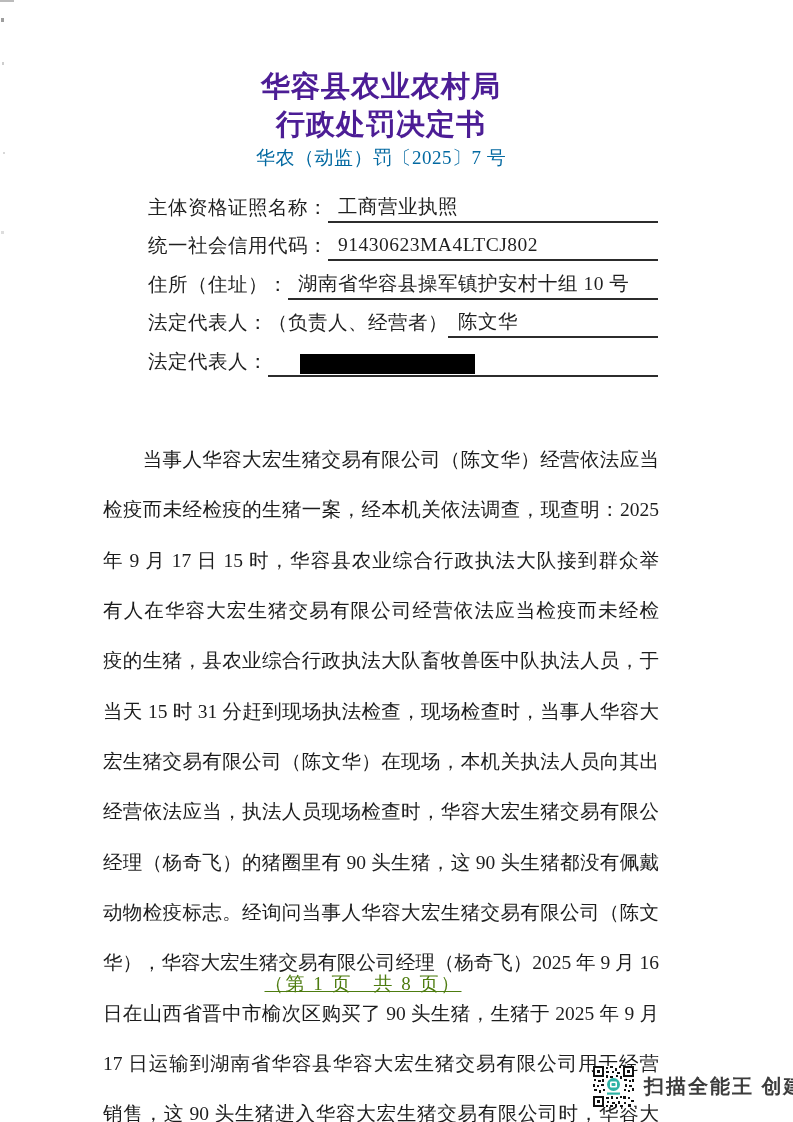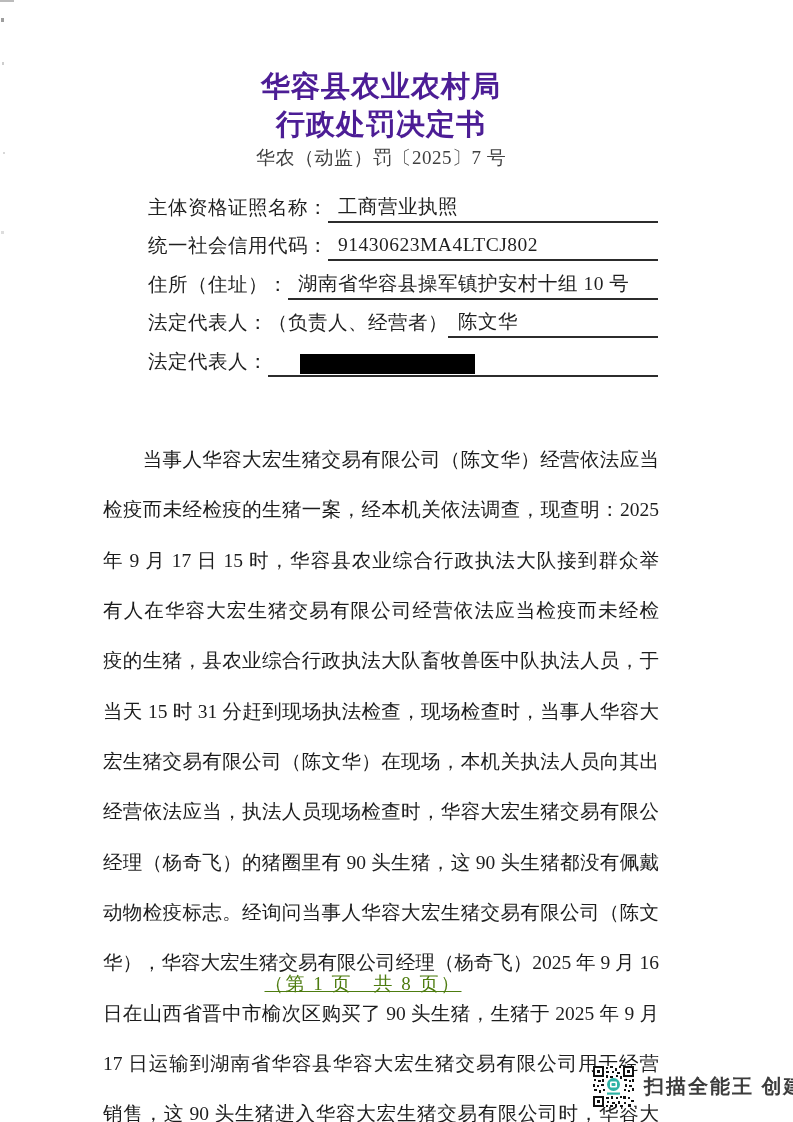--- a/index.html
+++ b/index.html
@@ -9,21 +9,21 @@
   }
   .doc-page{position:absolute;inset:0;background:#ffffff;}
   .title{
     position:absolute;left:103px;width:556px;text-align:center;
     font-size:29px;font-weight:700;letter-spacing:1px;line-height:34px;color:#4c1d95;
   }
   .title-line1{top:69px;}
   .title-line2{top:107px;}
   .doc-number{
     position:absolute;top:146px;left:103px;width:556px;text-align:center;
-    font-size:19px;line-height:24px;letter-spacing:.5px;color:#404040;
+    font-size:19px;line-height:24px;letter-spacing:.5px;color:#0369a1;
   }
   .fields{position:absolute;top:184px;left:148px;width:510px;}
   .field-row{height:38.6px;display:flex;align-items:flex-end;font-size:19.5px;}
   .field-label{white-space:pre;line-height:26px;padding-bottom:2px;letter-spacing:.5px;}
   .field-value{
     flex:1;border-bottom:2px solid #2c2c2c;line-height:26px;
     padding:0 0 1px 10px;white-space:pre;letter-spacing:.5px;min-height:26px;
   }
   .redaction{
     display:inline-block;width:175px;height:20px;background:#000;

